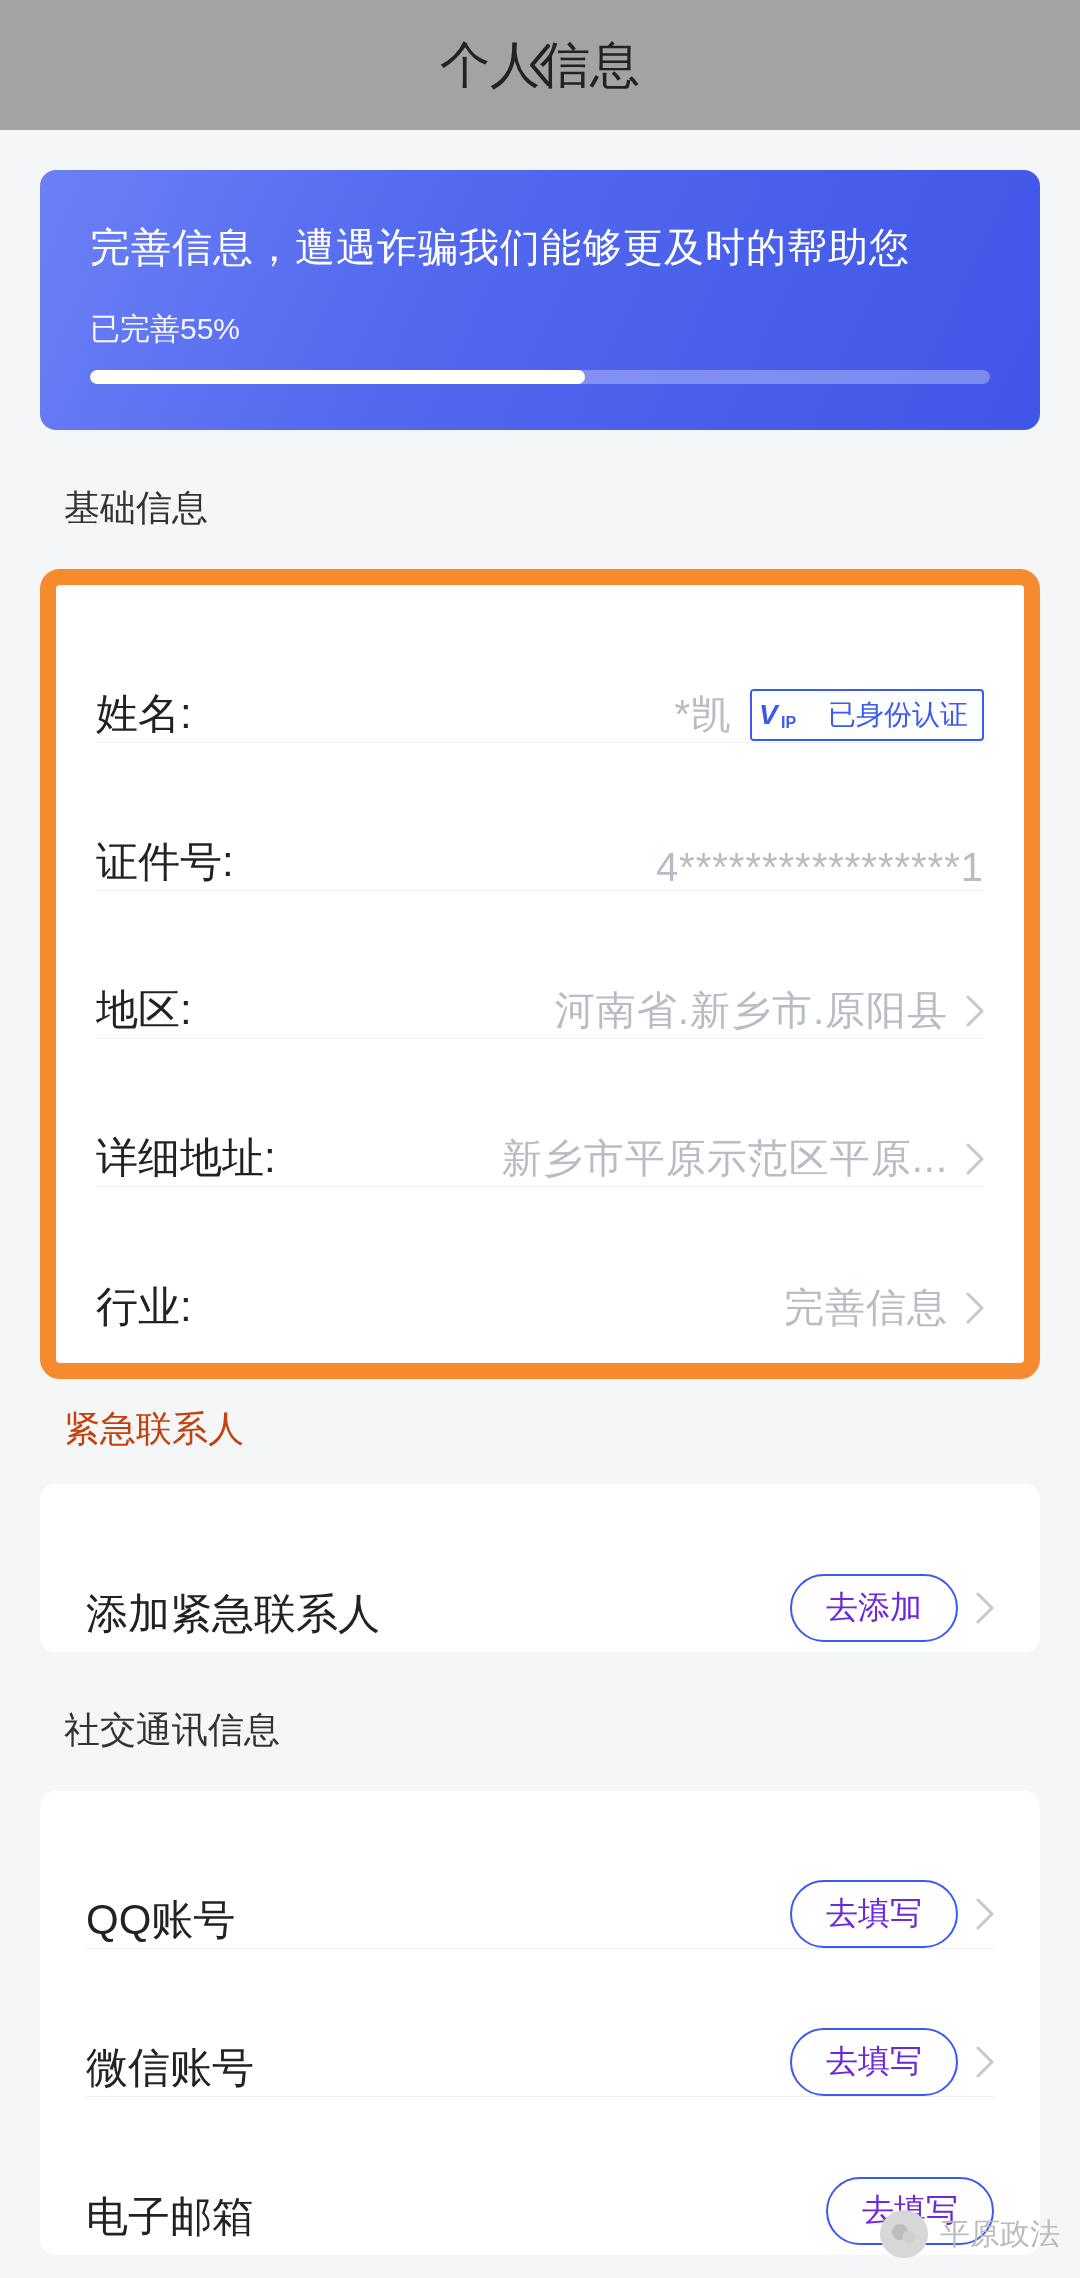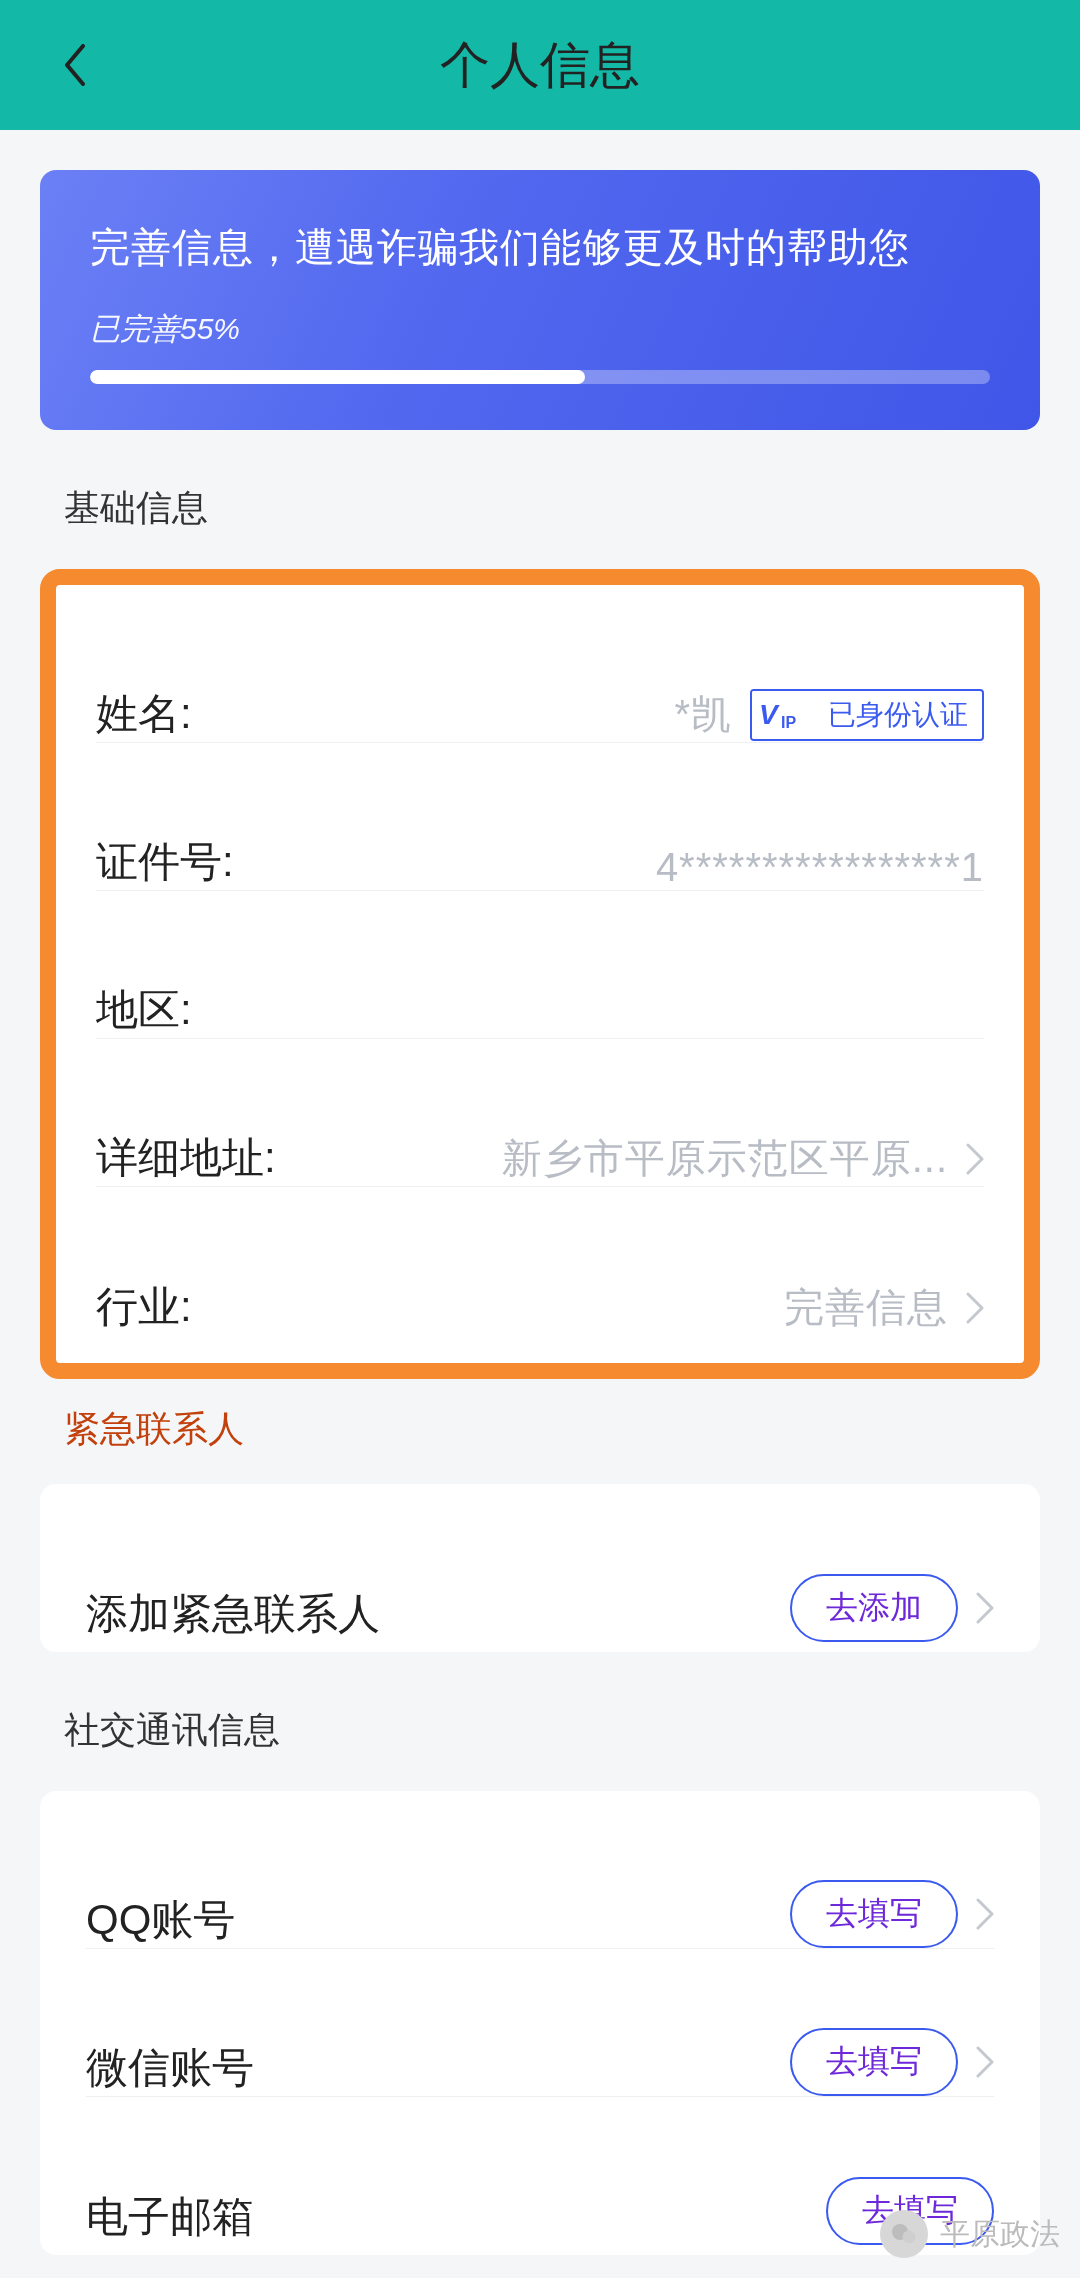--- a/index.html
+++ b/index.html
@@ -6,25 +6,26 @@
     body {
       width: 1080px;
       height: 2278px;
       font-family: -apple-system, "PingFang SC", "Microsoft YaHei", sans-serif;
       background: #f5f6f8;
       color: #222;
       position: relative;
     }
     .header {
       height: 130px;
-      background: #14b8a6;
+      background: #a3a3a3;
       display: flex;
       align-items: center;
       padding: 0 60px;
       position: relative;
+      justify-content: center;
     }
     .back-btn {
       width: 30px;
       height: 50px;
       display: flex;
       align-items: center;
       justify-content: center;
     }
     .back-btn svg { width: 24px; height: 42px; }
     .header-title {
@@ -37,21 +38,21 @@
     .content { padding: 40px; }
     .banner {
       border-radius: 16px;
       padding: 50px 50px 46px 50px;
       background: linear-gradient(115deg, #6b80f5 0%, #5268ef 40%, #3f56e8 100%);
       color: #fff;
       position: relative;
       overflow: hidden;
     }
     .banner-title { font-size: 40px; font-weight: 500; letter-spacing: 1px; }
-    .banner-sub { font-size: 30px; margin-top: 34px; opacity: 0.95; font-style: italic; }
+    .banner-sub { font-size: 30px; margin-top: 34px; opacity: 0.95; }
     .progress-track {
       margin-top: 20px;
       height: 14px;
       width: 100%;
       background: rgba(255,255,255,0.3);
       border-radius: 7px;
       overflow: hidden;
     }
     .progress-fill {
       height: 100%;
@@ -207,20 +208,28 @@
 
     <div class="row">
       <div class="row-label">证件号:</div>
       <div class="row-right">
         <div class="row-value">4*****************1</div>
       </div>
     </div>
 
     <div class="row">
       <div class="row-label">地区:</div>
+      <div class="row-right">
+        <div class="row-value">河南省.新乡市.原阳县</div>
+        <div class="chev">
+          <svg viewBox="0 0 18 32">
+              <polyline points="2,2 16,16 2,30" fill="none" stroke="#c4c8cf" stroke-width="3" stroke-linecap="round" stroke-linejoin="round"></polyline>
+            </svg>
+        </div>
+      </div>
     </div>
 
     <div class="row">
       <div class="row-label">详细地址:</div>
       <div class="row-right">
         <div class="row-value">新乡市平原示范区平原...</div>
         <div class="chev">
           <svg viewBox="0 0 18 32">
               <polyline points="2,2 16,16 2,30" fill="none" stroke="#c4c8cf" stroke-width="3" stroke-linecap="round" stroke-linejoin="round"></polyline>
             </svg>

